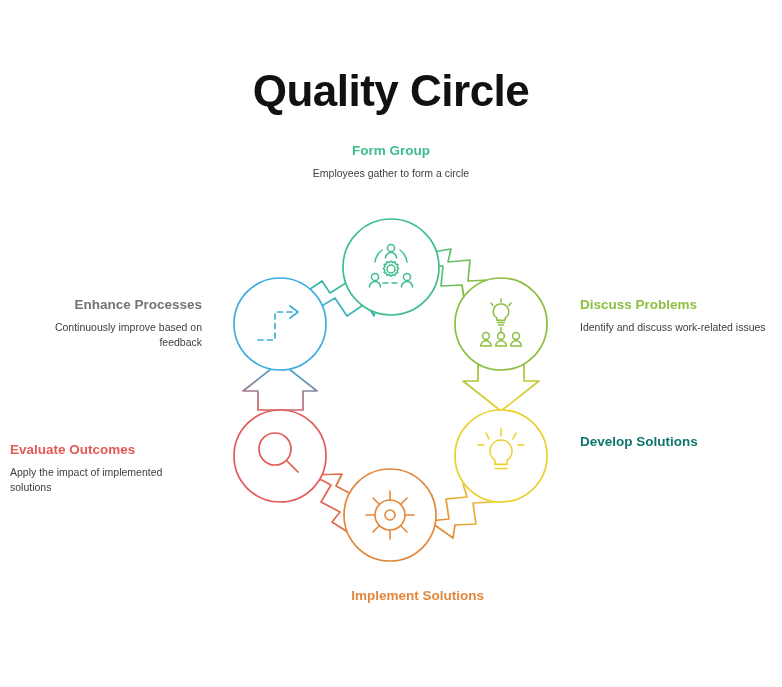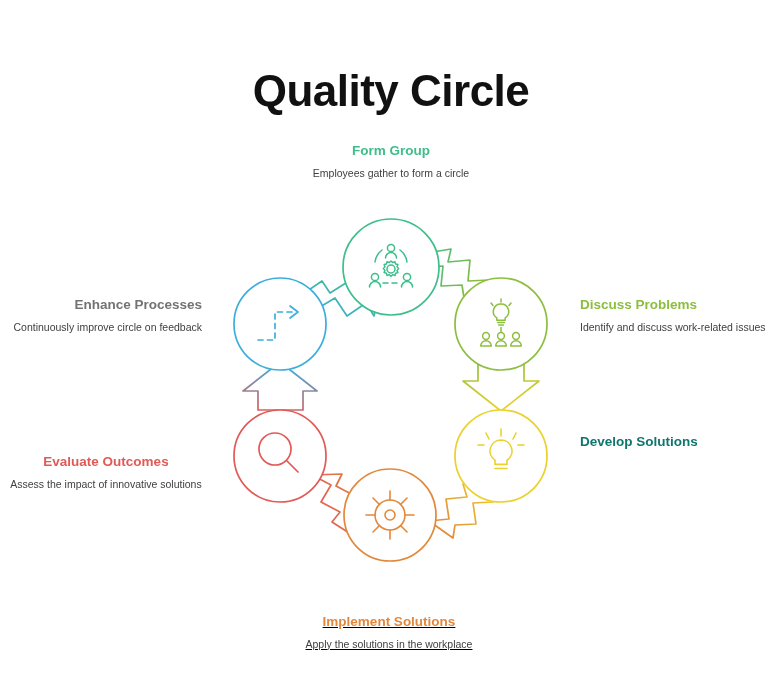--- a/index.html
+++ b/index.html
@@ -51,22 +51,22 @@
   }
   .label-desc {
     font-size: 10.5px;
     color: #404040;
     line-height: 1.42;
   }
   
   #lbl-form-group   { left: 296px; top: 142px; width: 190px; text-align: center; }
   #lbl-discuss      { left: 580px; top: 296px; width: 196px; text-align: left; }
   #lbl-develop      { left: 580px; top: 433px; width: 196px; text-align: left; }
-  #lbl-implement    { left: 294px; top: 613px; width: 190px; text-align: center; text-decoration: underline; }
-  #lbl-evaluate     { left: 10px;  top: 453px; width: 192px; text-align: center; }
+  #lbl-implement    { left: 294px; top: 587px; width: 190px; text-align: right; }
+  #lbl-evaluate     { left: 10px;  top: 441px; width: 192px; text-align: left; }
   #lbl-enhance      { left: 10px;  top: 296px; width: 192px; text-align: right; }
 
   #lbl-implement .label-title { line-height: 1.3; }
 </style>
 </head>
 <body>
 
 <div id="stage">
 
   <div id="page-title">Quality Circle</div>
@@ -223,26 +223,25 @@
     <div class="label-title" style="color:#8CBE3F">Discuss Problems</div>
     <div class="label-desc">Identify and discuss work-related issues</div>
   </div>
 
   <div class="label-block" id="lbl-develop">
     <div class="label-title" style="color:#0f766e">Develop Solutions</div>
   </div>
 
   <div class="label-block" id="lbl-implement">
     <div class="label-title" style="color:#E2883C">Implement Solutions</div>
-    <div class="label-desc">Apply the solutions in the workplace</div>
   </div>
 
   <div class="label-block" id="lbl-evaluate">
     <div class="label-title" style="color:#E15A56">Evaluate Outcomes</div>
-    <div class="label-desc">Assess the impact of innovative solutions</div>
+    <div class="label-desc">Apply the impact of implemented solutions</div>
   </div>
 
   <div class="label-block" id="lbl-enhance">
     <div class="label-title" style="color:#737373">Enhance Processes</div>
-    <div class="label-desc">Continuously improve circle on feedback</div>
+    <div class="label-desc">Continuously improve based on feedback</div>
   </div>
 
 </div>
 
 </body></html>

